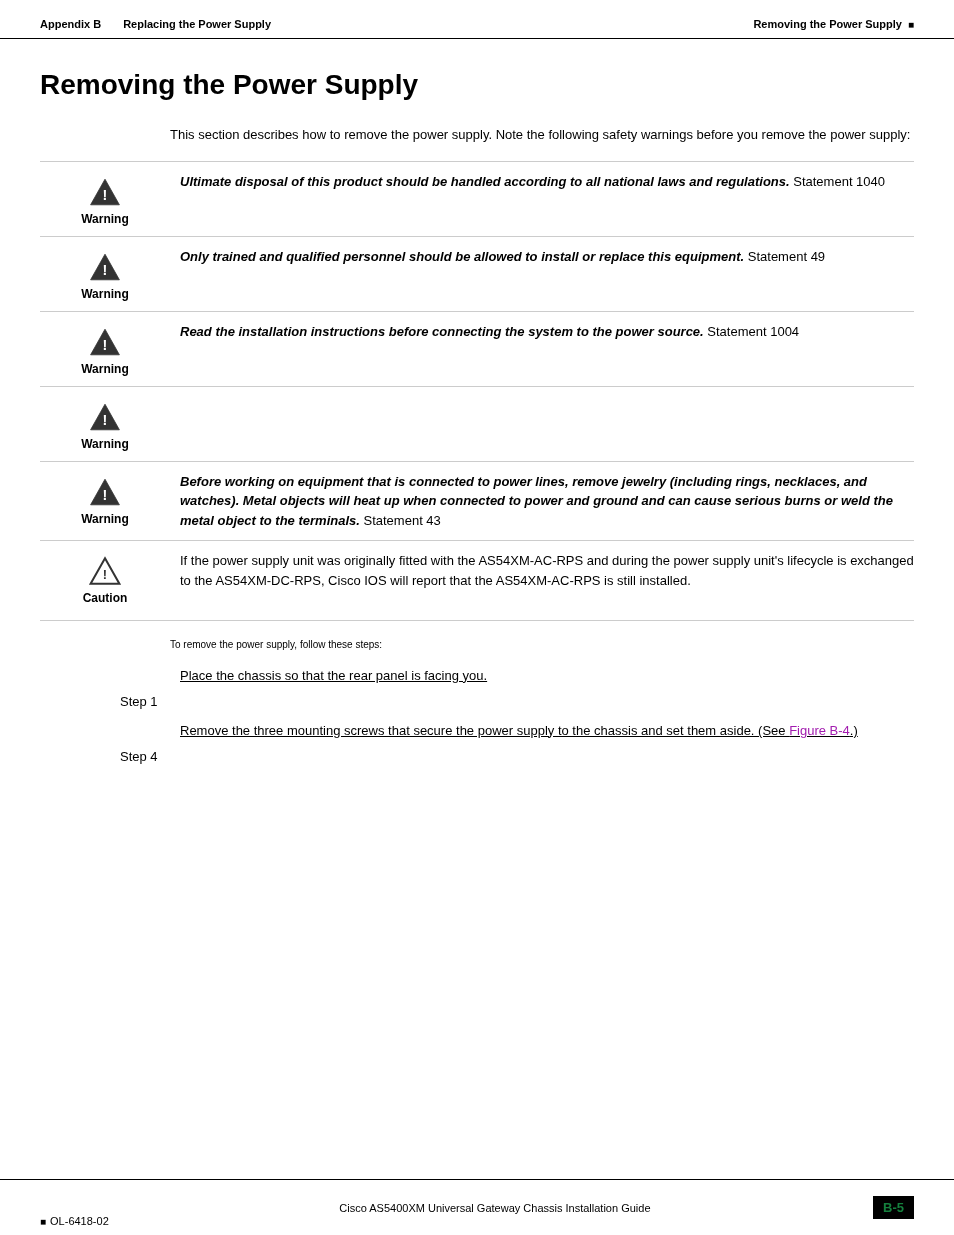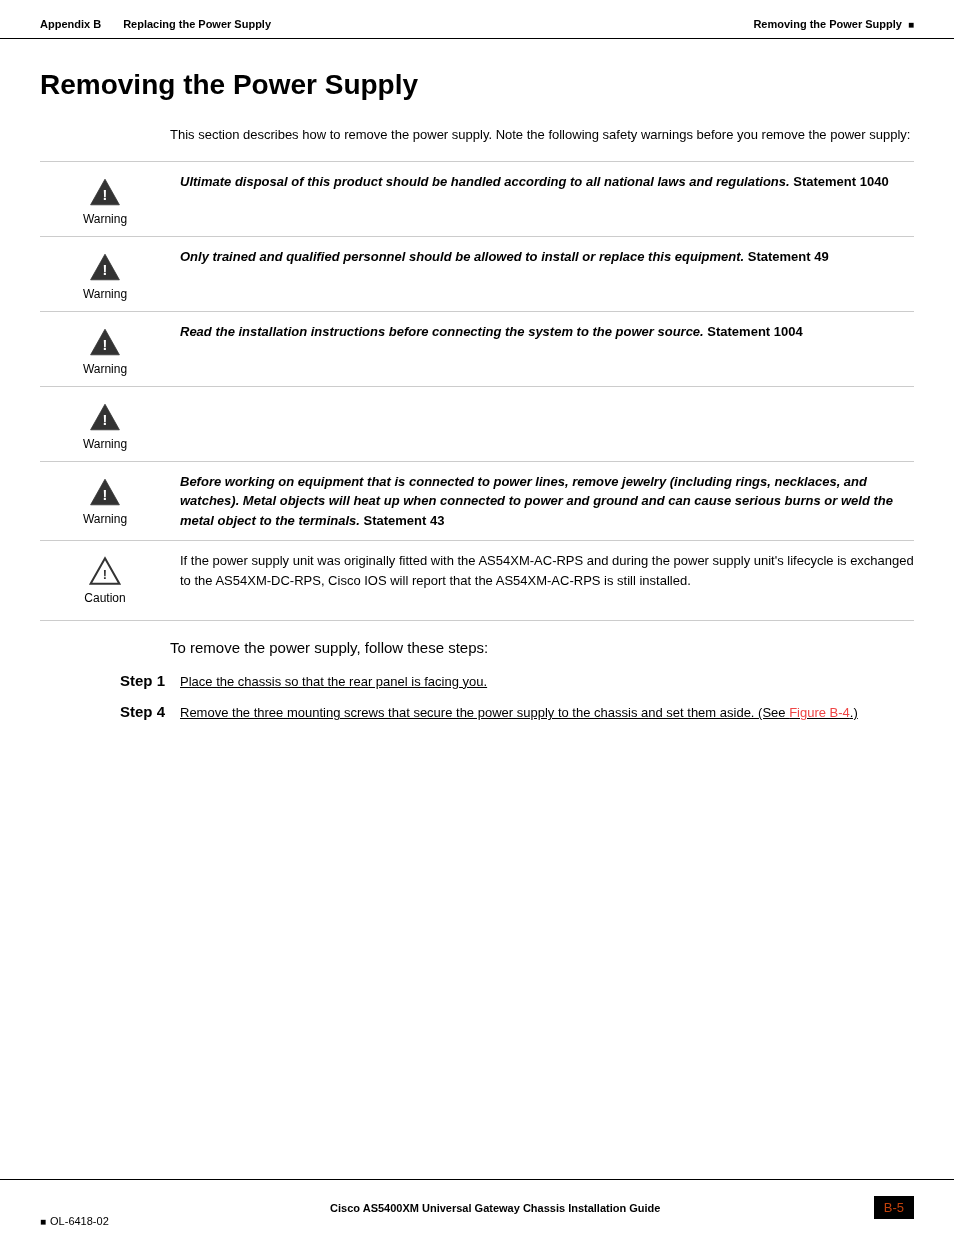--- a/index.html
+++ b/index.html
@@ -79,71 +79,72 @@
     }
 
     .warning-icon {
       width: 32px;
       height: 32px;
       margin-bottom: 4px;
     }
 
     .notice-label {
       font-size: 12px;
-      font-weight: normal;
+      font-weight: bold;
       text-align: left;
     }
 
     .notice-text-col {
       flex: 1;
       font-size: 13px;
       line-height: 1.5;
       padding-left: 10px;
     }
 
     .notice-text-col .bold-text {
       font-weight: bold;
       font-style: italic;
     }
 
     .notice-text-col .normal-text {
-      font-weight: bold;
+      font-weight: normal;
     }
 
     
     .steps-intro {
       margin-left: 130px;
       margin-top: 18px;
       margin-bottom: 16px;
-      font-size: 15px;
+      font-size: 10px;
     }
 
     .step-row {
       display: flex;
       align-items: flex-start;
       margin-bottom: 12px;
       padding-left: 80px;
     }
 
     .step-label {
-      font-weight: bold;
-      font-size: 15px;
+      font-weight: normal;
+      font-size: 13px;
       width: 60px;
       flex-shrink: 0;
+      margin-top: 28px;
     }
 
     .step-text {
       font-size: 13px;
       line-height: 1.5;
       flex: 1;
       text-decoration: underline;
     }
 
     .step-text a, .link-text {
-      color: #ef4444;
+      color: #a21caf;
       text-decoration: none;
     }
 
     
     .page-footer {
       position: absolute;
       bottom: 0;
       left: 0;
       right: 0;
       border-top: 1px solid #000;
@@ -160,29 +161,29 @@
       gap: 4px;
       margin-top: 27px;
     }
     .footer-left::before {
       content: '■';
       font-size: 10px;
     }
 
     .footer-center {
       font-size: 11px;
-      font-weight: bold;
+      font-weight: normal;
       margin-left: 8px;
     }
 
     .footer-right {
       background: #000;
-      color: #c2410c;
+      color: #15803d;
       padding: 4px 10px;
-      font-weight: normal;
+      font-weight: bold;
       font-size: 13px;
     }
 
     
     .warn-svg {
       display: block;
     }
 
     
     .caution-svg {

